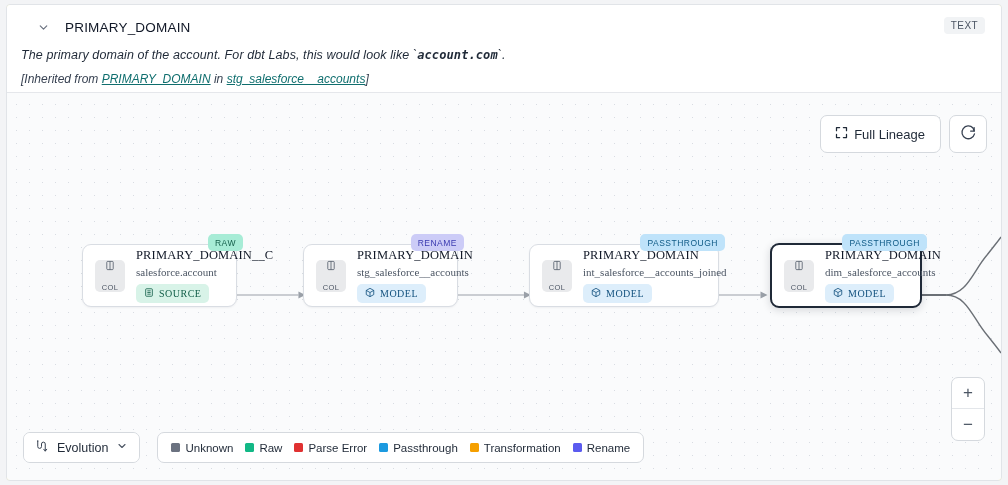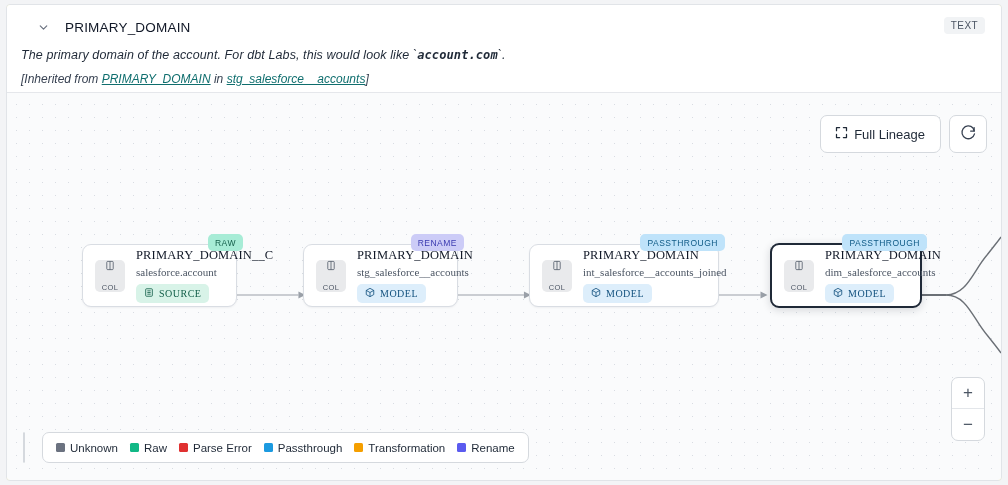--- a/index.html
+++ b/index.html
@@ -418,20 +418,35 @@
       </div>
     </div>
 
     <div class="zoomctl">
       <div>+</div>
       <div>−</div>
     </div>
 
     <div class="bottombar">
       <div class="seg">
+        <div class="seg-evo">
+          <span>
+            <svg width="15" height="15" viewBox="0 0 24 24" fill="none" stroke="#374151" stroke-width="1.6" stroke-linecap="round">
+                  <path d="M6 3 v9 a3 3 0 0 0 6 0 V8 a3 3 0 0 1 6 0 v11"></path>
+                  <polyline points="15.6 16.4 18 19.4 20.4 16.4" fill="none"></polyline>
+                  <circle cx="6" cy="3.3" r="1.1" fill="#374151" stroke="none"></circle>
+                </svg>
+          </span>
+          <span>Evolution</span>
+          <span>
+            <svg width="12" height="12" viewBox="0 0 24 24" fill="none" stroke="#4b5563" stroke-width="2.2" stroke-linecap="round" stroke-linejoin="round">
+                  <polyline points="6 9 12 15 18 9"></polyline>
+                </svg>
+          </span>
+        </div>
       </div>
 
       <div class="legend">
         <span class="legend-item">
           <span class="swatch" style="background:#6b7280"></span>
           <span>Unknown</span>
         </span>
         <span class="legend-item">
           <span class="swatch" style="background:#12b886"></span>
           <span>Raw</span>

